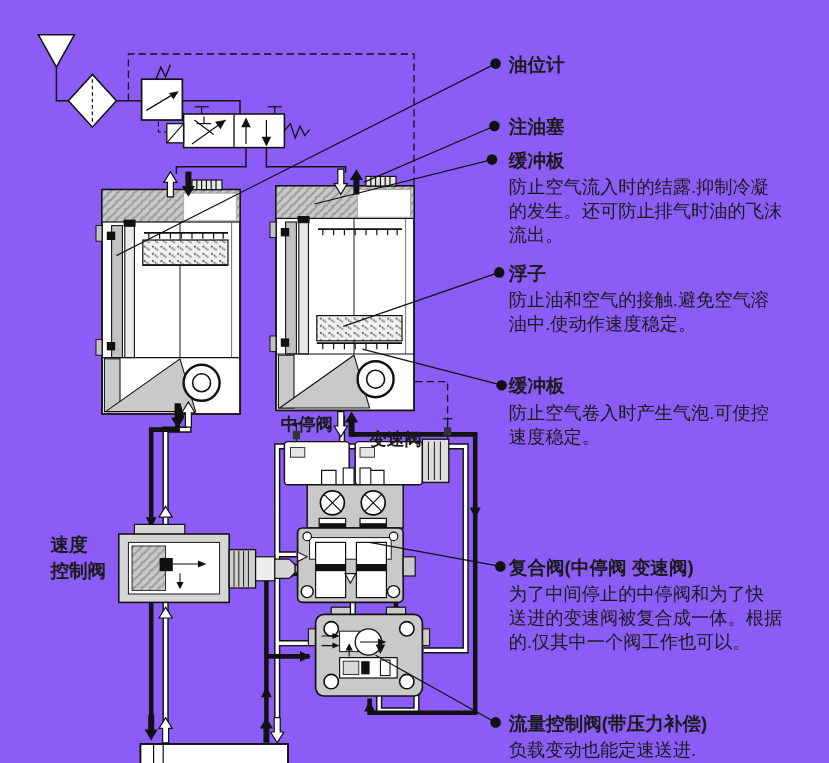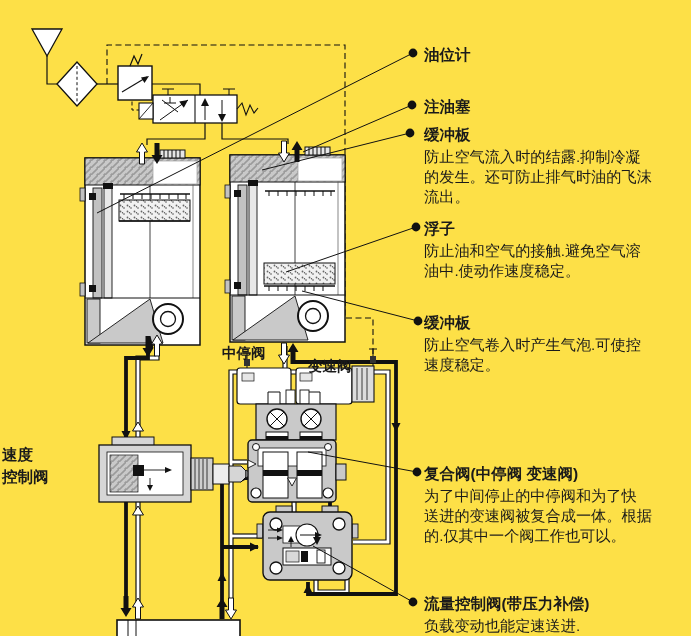--- a/index.html
+++ b/index.html
@@ -1,24 +1,24 @@
 <!DOCTYPE html>
 <html><head>
 <meta charset="utf-8">
 <style>
   html,body{margin:0;padding:0;background:#fff;}
   .canvas{
-    position:relative;width:691px;height:636px;background:#fde047;
+    position:relative;width:691px;height:636px;background:#8b5cf6;
     overflow:hidden;font-family:"Liberation Sans","DejaVu Sans",sans-serif;color:#1a1a1a;
   }
   .canvas svg{position:absolute;left:0;top:0;}
   .callout{position:absolute;width:270px;}
   .callout .title{font-size:15.5px;font-weight:bold;line-height:18px;white-space:pre;}
   .callout .desc{font-size:15.2px;line-height:20px;white-space:pre;margin-top:3px;}
-  .side-label{position:absolute;font-size:15.5px;font-weight:bold;line-height:22px;white-space:pre-line;}
+  .side-label{position:absolute;font-size:15.5px;font-weight:bold;line-height:22px;white-space:pre-line;margin-left:40px;}
   .part-label{position:absolute;font-size:14.5px;font-weight:bold;white-space:pre;}
 </style>
 </head>
 <body>
 
 <div class="canvas">
 
 <svg width="691" height="636" viewBox="0 0 691 636">
   <defs>
     <pattern id="speck" width="7" height="6" patternUnits="userSpaceOnUse">
@@ -331,16 +331,16 @@
 送进的变速阀被复合成一体。根据
 的.仅其中一个阀工作也可以。</div>
 </div>
 <div class="callout" style="left:424px;top:595px">
   <div class="title">流量控制阀(带压力补偿)</div>
   <div class="desc">负载变动也能定速送进.</div>
 </div>
 
 <div class="side-label" style="left:2px;top:444px">速度
 控制阀</div>
-<div class="part-label" style="left:222px;top:344px">中停阀</div>
+<div class="part-label" style="left:234px;top:344px">中停阀</div>
 <div class="part-label" style="left:308px;top:357px">变速阀</div>
 
 </div>
 
 </body></html>

